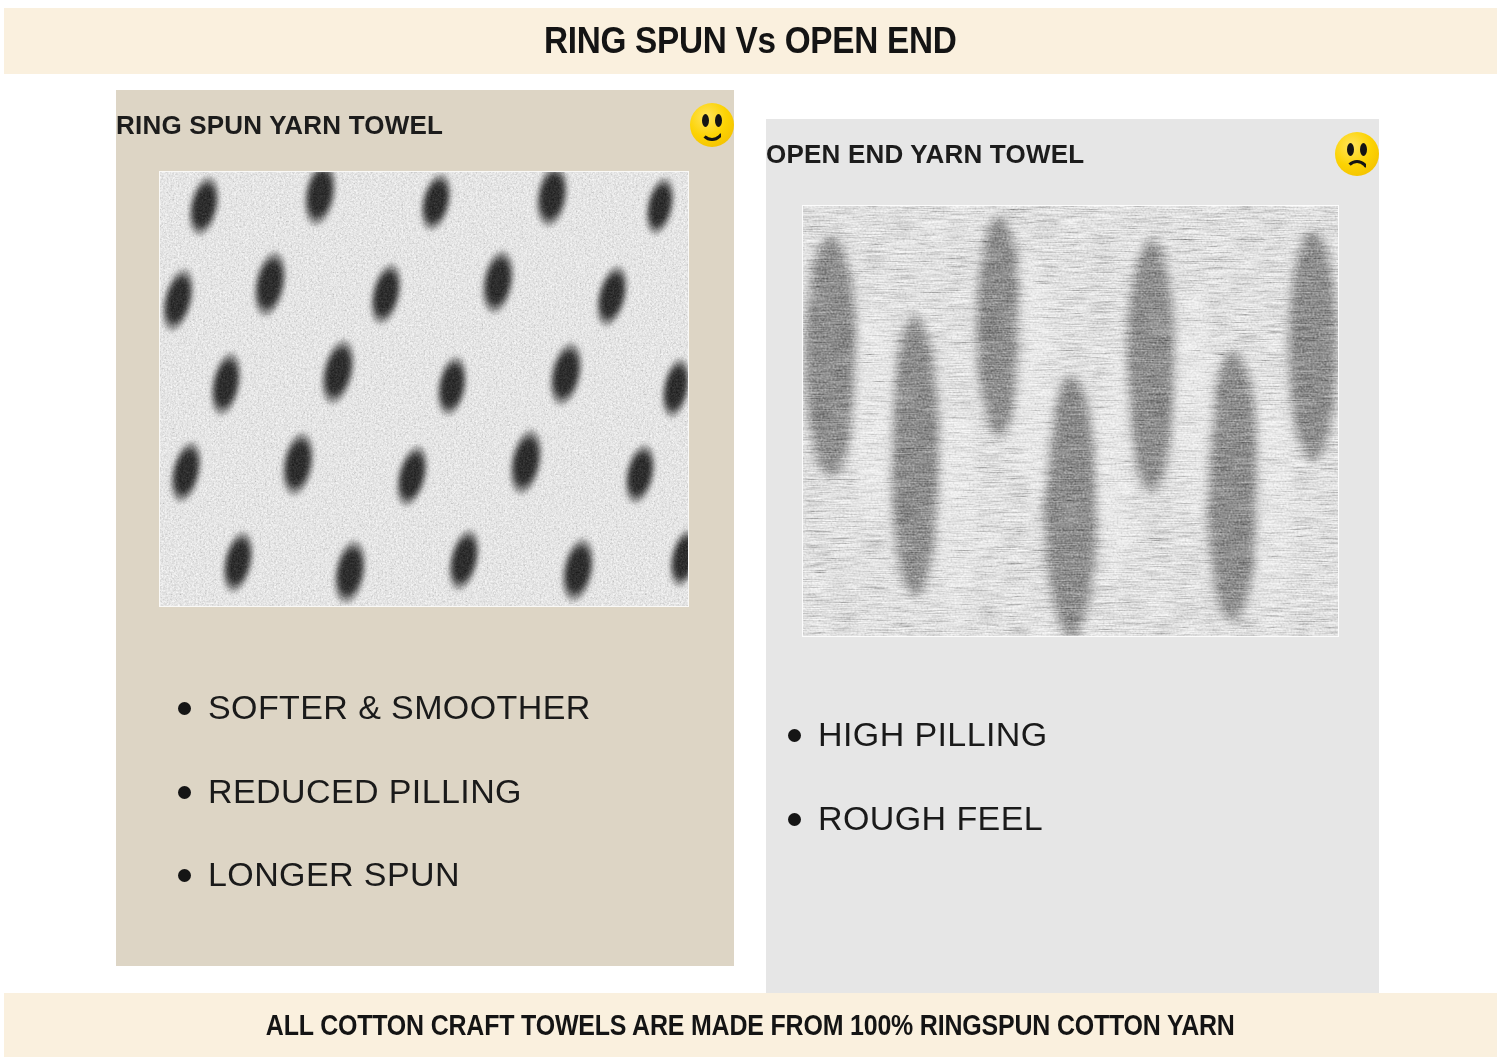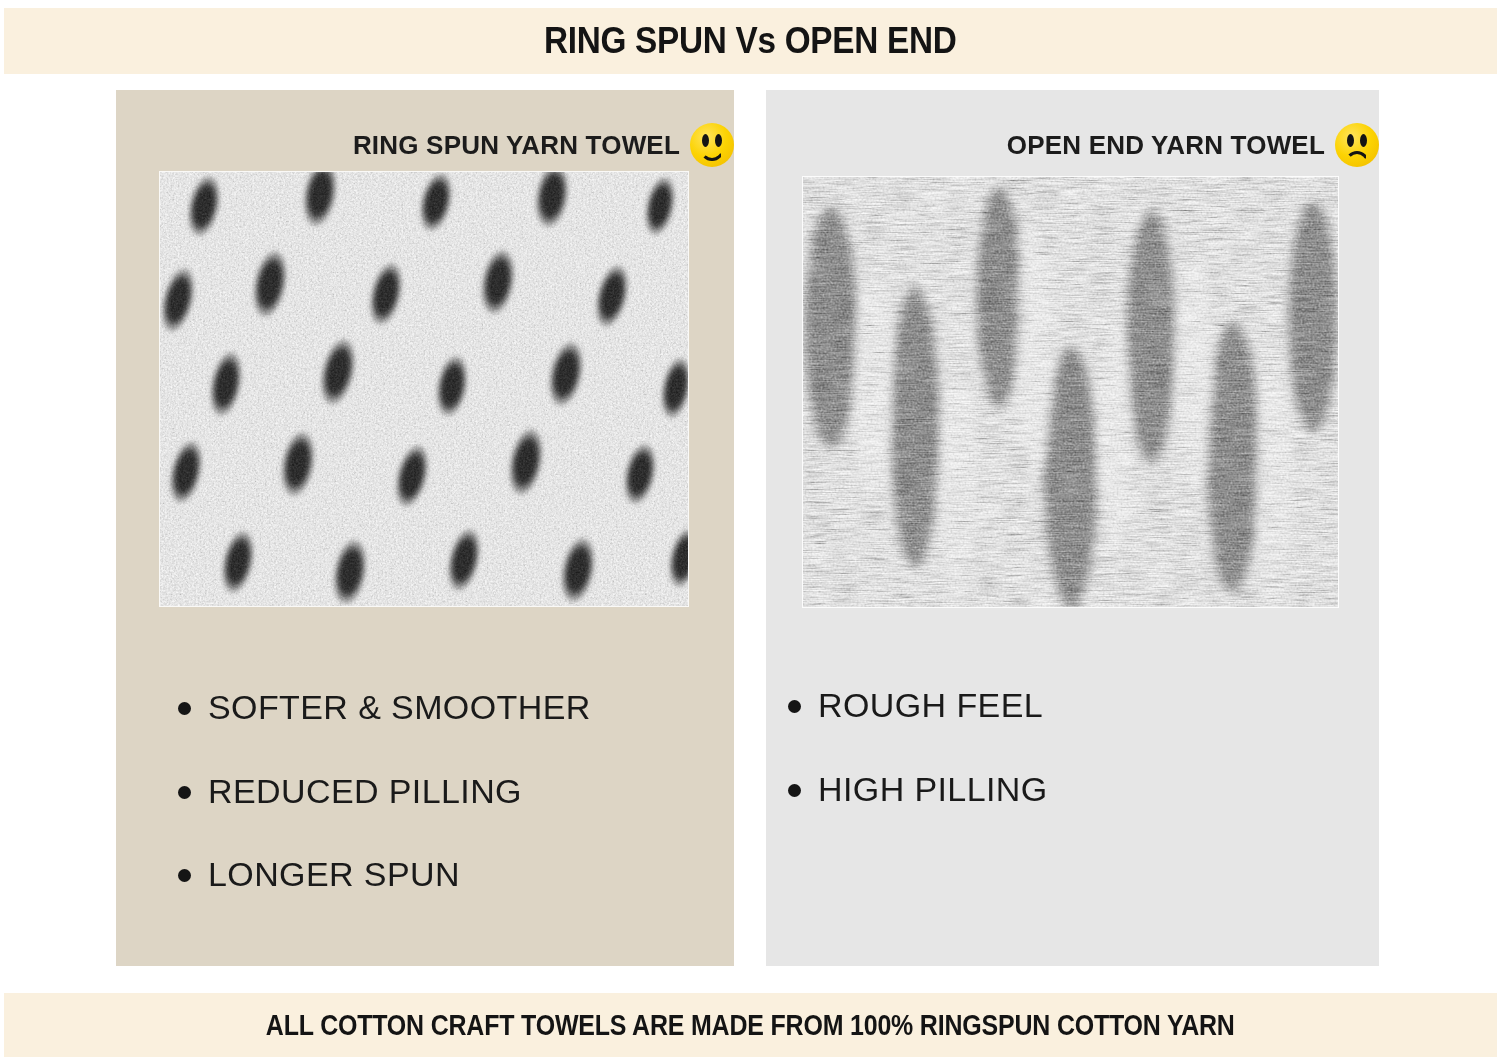--- a/index.html
+++ b/index.html
@@ -66,30 +66,31 @@
   }
   .panel-left {
     left: 116px;
     width: 618px;
     background: #ddd5c5;
   }
   .panel-right {
     left: 766px;
     width: 613px;
     background: #e6e6e6;
+    margin-top: 29px;
   }
 
   .panel-head {
     position: absolute;
-    top: 28px;
+    top: 8px;
     left: 0;
     width: 100%;
     display: flex;
     align-items: center;
-    justify-content: flex-end;
+    justify-content: space-between;
     gap: 10px;
     height: 54px;
   }
   .panel-title {
     font-size: 26px;
     font-weight: bold;
     color: #1c1c1c;
     letter-spacing: 0.2px;
     white-space: nowrap;
   }
@@ -337,25 +338,25 @@
           <ellipse cx="470" cy="300" rx="18" ry="110"></ellipse>
         </g>
         <rect width="535" height="430" filter="url(#fnoiseB2)" opacity="0.62"></rect>
         <rect width="535" height="430" filter="url(#fnoiseB)" opacity="0.45"></rect>
       </svg>
     </div>
 
     <div class="bullets right">
       <div class="bullet-row">
         <span class="bullet-dot"></span>
+        <span class="bullet-text">HIGH PILLING</span>
+      </div>
+      <div class="bullet-row">
+        <span class="bullet-dot"></span>
         <span class="bullet-text">ROUGH FEEL</span>
-      </div>
-      <div class="bullet-row">
-        <span class="bullet-dot"></span>
-        <span class="bullet-text">HIGH PILLING</span>
       </div>
     </div>
   </div>
 
   <div class="band band-bottom">
     <div class="band-footer">ALL COTTON CRAFT TOWELS ARE MADE FROM 100% RINGSPUN COTTON YARN</div>
   </div>
 
 </div>
 

